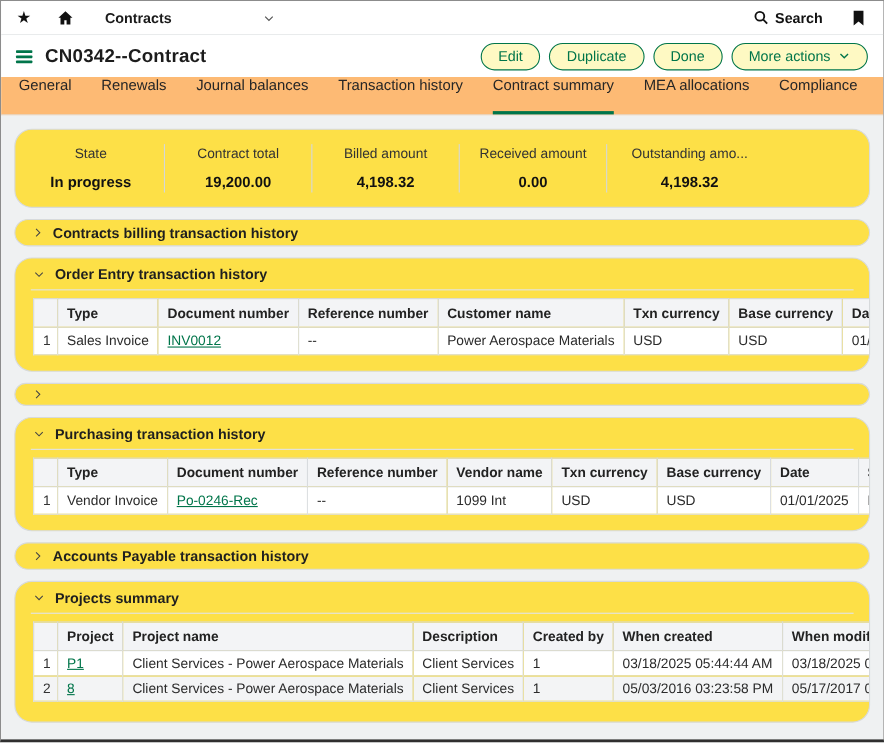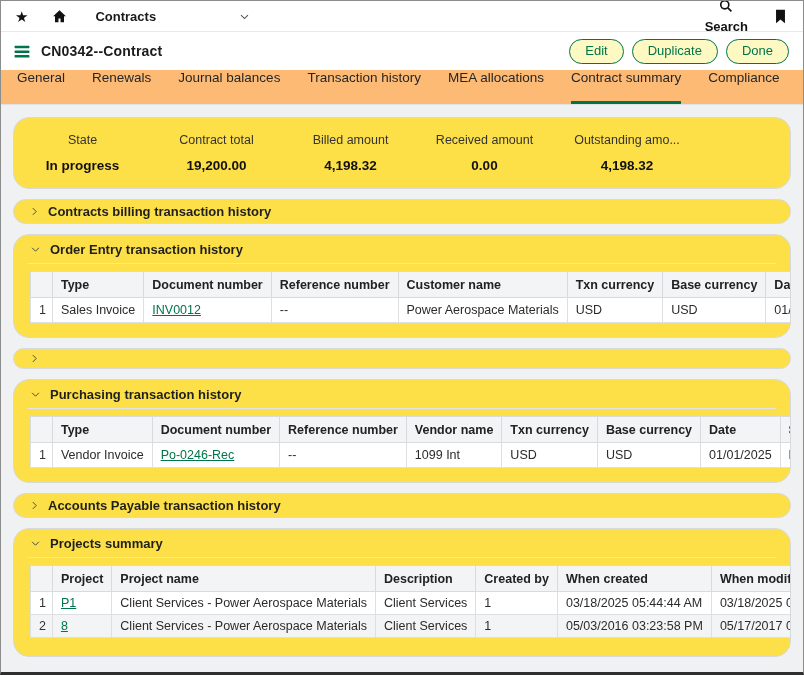--- a/index.html
+++ b/index.html
@@ -10,26 +10,26 @@
   }
   
   .topbar { height: 31px; display: flex; align-items: center; padding: 0 16px 0 14px;
             background: #fff; border-bottom: 1px solid #e7e9ea; }
   .topbar .star { font-size: 15px; color: #111; line-height: 1; cursor: pointer; }
   .topbar .home { margin-left: 24px; cursor: pointer; display: flex; }
   .navgroup { display: flex; align-items: center; margin-left: 28px; width: 155px;
               justify-content: space-between; cursor: pointer; }
   .navlabel { font-size: 13px; font-weight: 700; color: #1a1a1a; }
   .topbar-right { margin-left: auto; display: flex; align-items: center; gap: 26px; }
-  .searchbox { display: flex; align-items: center; gap: 6px; cursor: pointer; flex-direction: column; }
+  .searchbox { display: flex; align-items: center; gap: 6px; cursor: pointer; }
   .searchbox span { font-size: 13px; font-weight: 700; color: #111; }
   
   .titlebar { display: flex; align-items: center; padding: 7px 14px 6px 12px; background: #fff; }
   .listicon { display: flex; cursor: pointer; }
-  .page-title { font-size: 14px; font-weight: 700; color: #1c1c1c; margin-left: 10px; letter-spacing: .2px; }
+  .page-title { font-size: 17px; font-weight: 700; color: #1c1c1c; margin-left: 10px; letter-spacing: .2px; }
   .actions { margin-left: auto; display: flex; gap: 8px; align-items: center; }
   .pill { border: 1.5px solid #00754A; color: #00754A; background: #fef9c3; border-radius: 13px;
           font-family: "Liberation Sans", sans-serif; font-size: 13px; padding: 3px 15px 4px;
           cursor: pointer; display: flex; align-items: center; gap: 7px; line-height: 1.2; }
   
   .tabs { display: flex; gap: 27px; padding: 0 16px; border-bottom: 1px solid #dfe1e3;
           height: 35px; background: #fdba74; }
   .tab { font-size: 13.5px; color: #262626; padding-bottom: 9px; cursor: pointer; white-space: nowrap; }
   .tab.active { padding-bottom: 6px; border-bottom: 3px solid #00754A; }
   
@@ -103,30 +103,36 @@
     <span class="actions">
       <button class="pill">
           <span>Edit</span>
         </button>
       <button class="pill">
           <span>Duplicate</span>
         </button>
       <button class="pill">
           <span>Done</span>
         </button>
+      <button class="pill">
+        <span>More actions</span>
+        <svg width="11" height="11" viewBox="0 0 16 16">
+            <path d="M3 6 l5 5 5-5" fill="none" stroke="#00754A" stroke-width="1.8"></path>
+          </svg>
+      </button>
     </span>
   </div>
 
   <div class="tabs">
     <span class="tab">General</span>
     <span class="tab">Renewals</span>
     <span class="tab">Journal balances</span>
     <span class="tab">Transaction history</span>
+    <span class="tab active">Contract summary</span>
     <span class="tab">MEA allocations</span>
-    <span class="tab active">Contract summary</span>
     <span class="tab">Compliance</span>
   </div>
 
   <div class="content">
 
     <div class="card summary">
       <div class="stat">
         <div class="lbl">State</div>
         <div class="val">In progress</div>
       </div>

